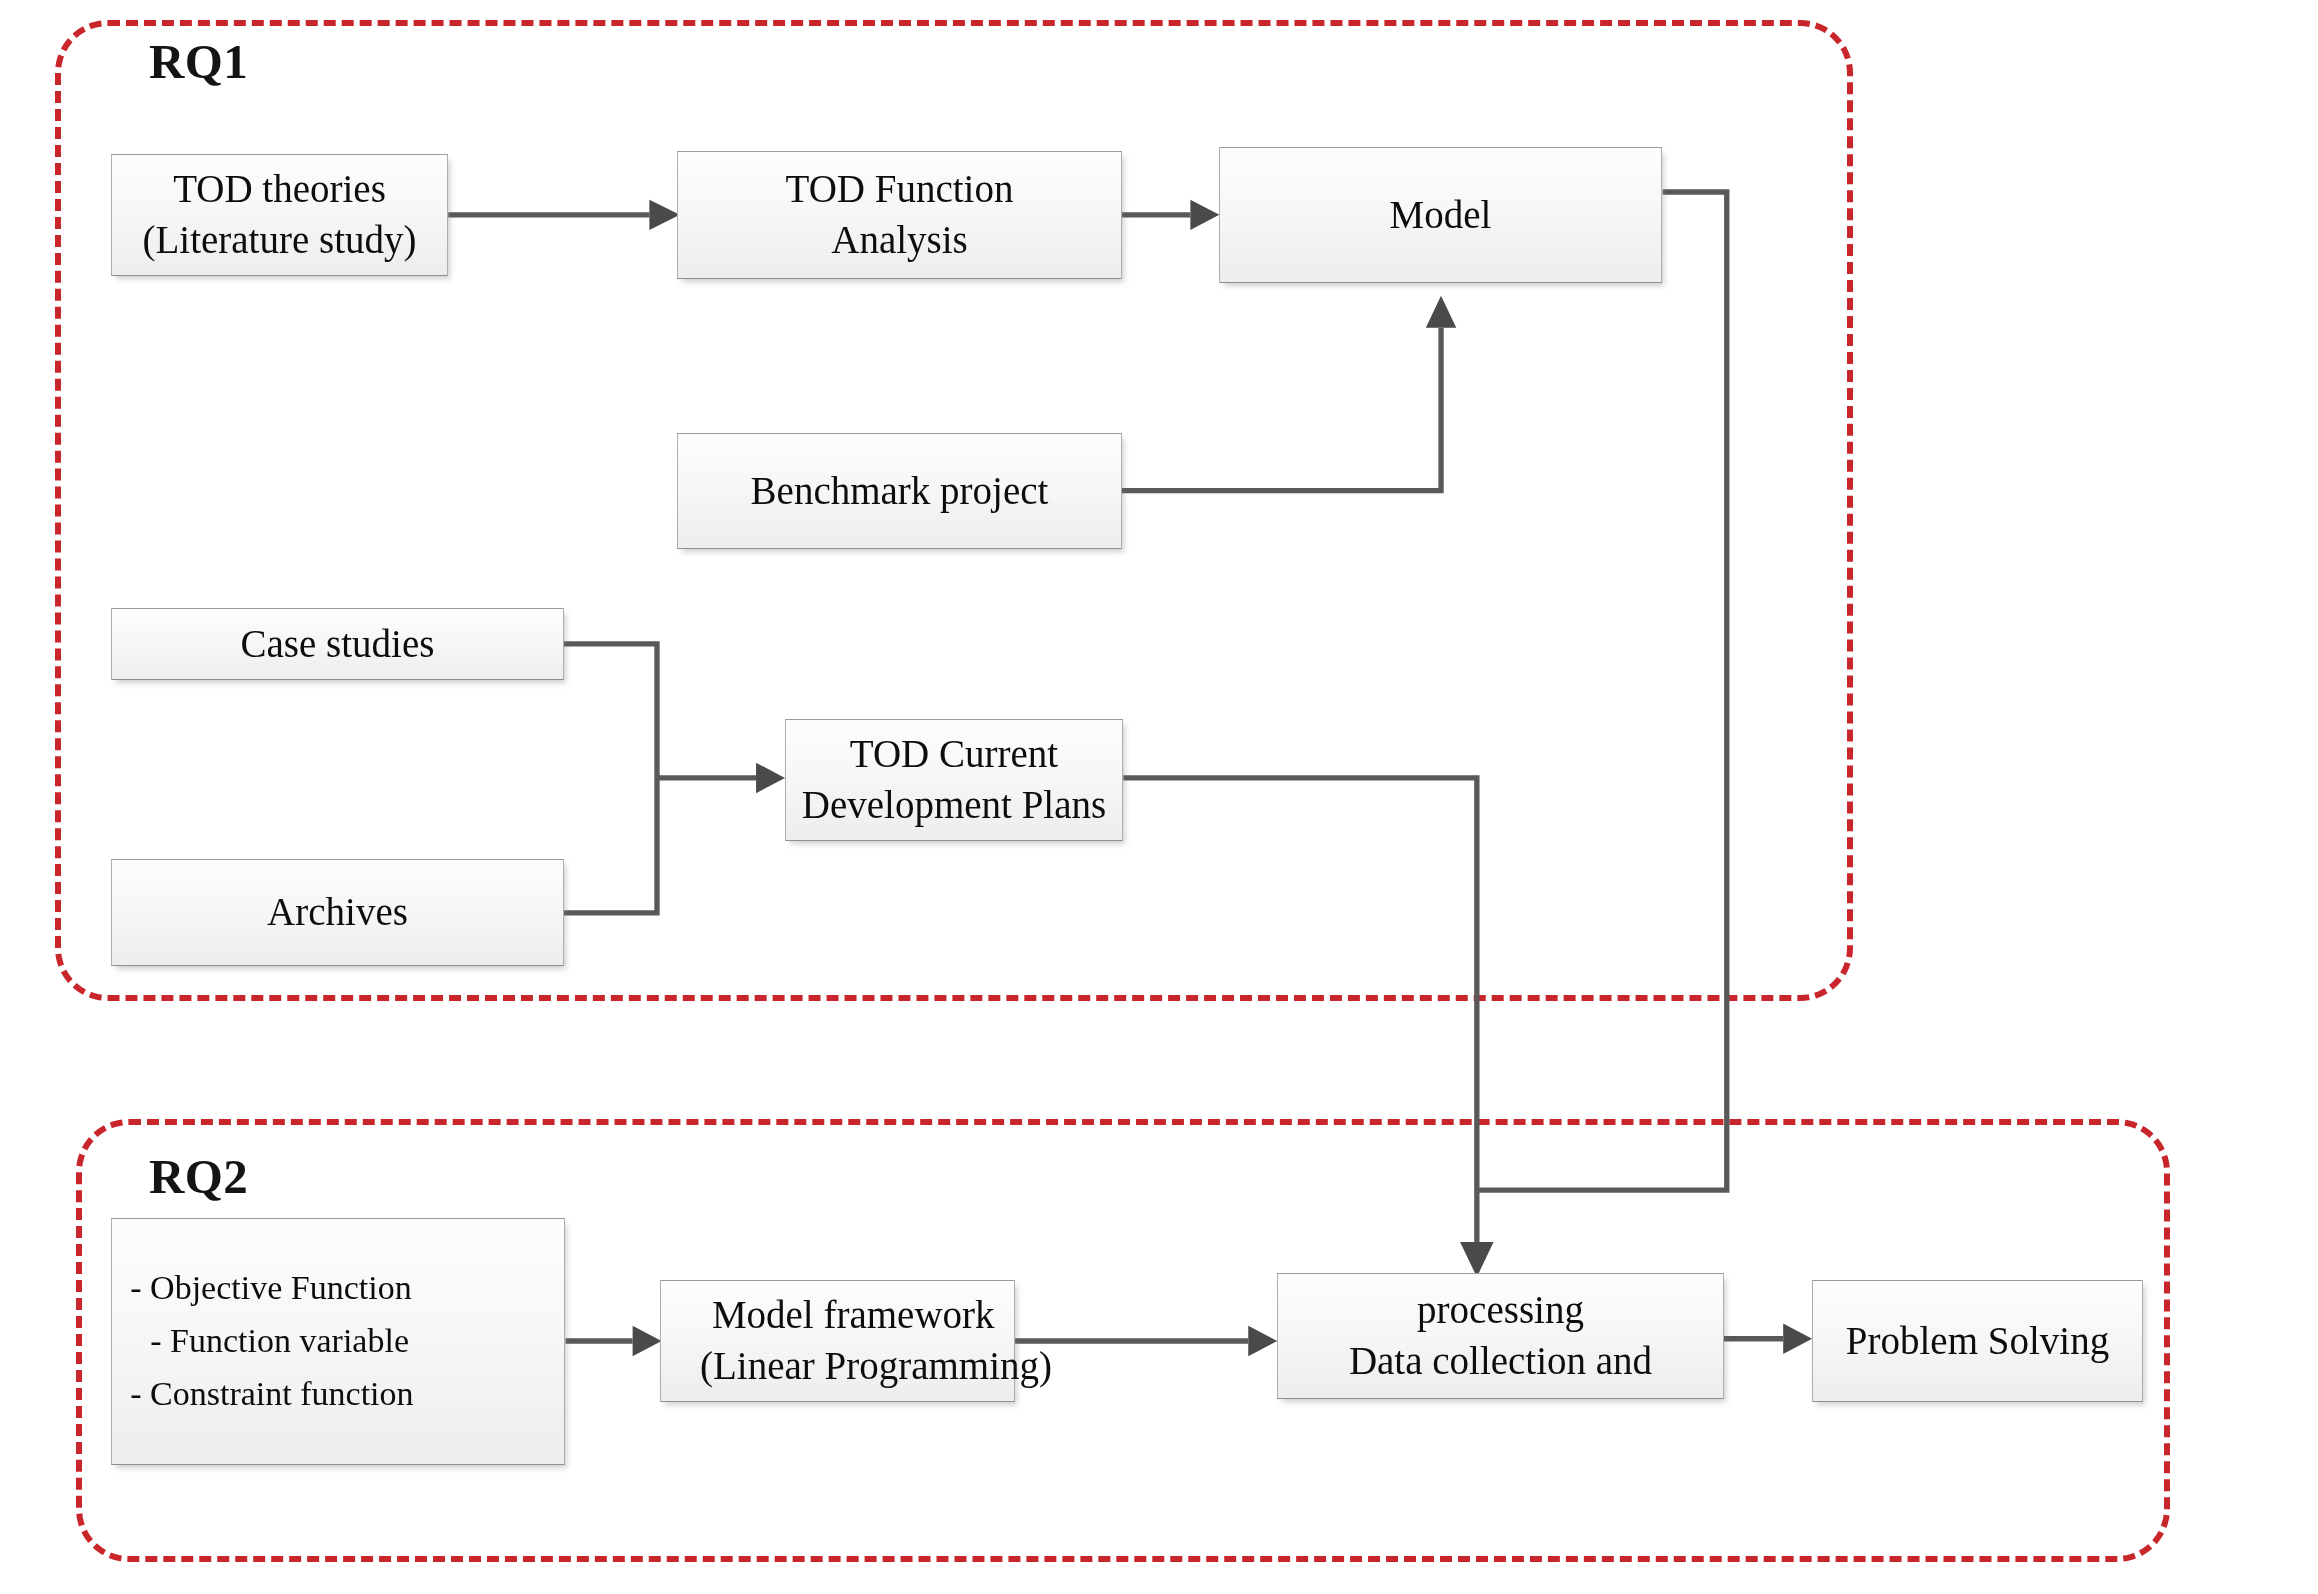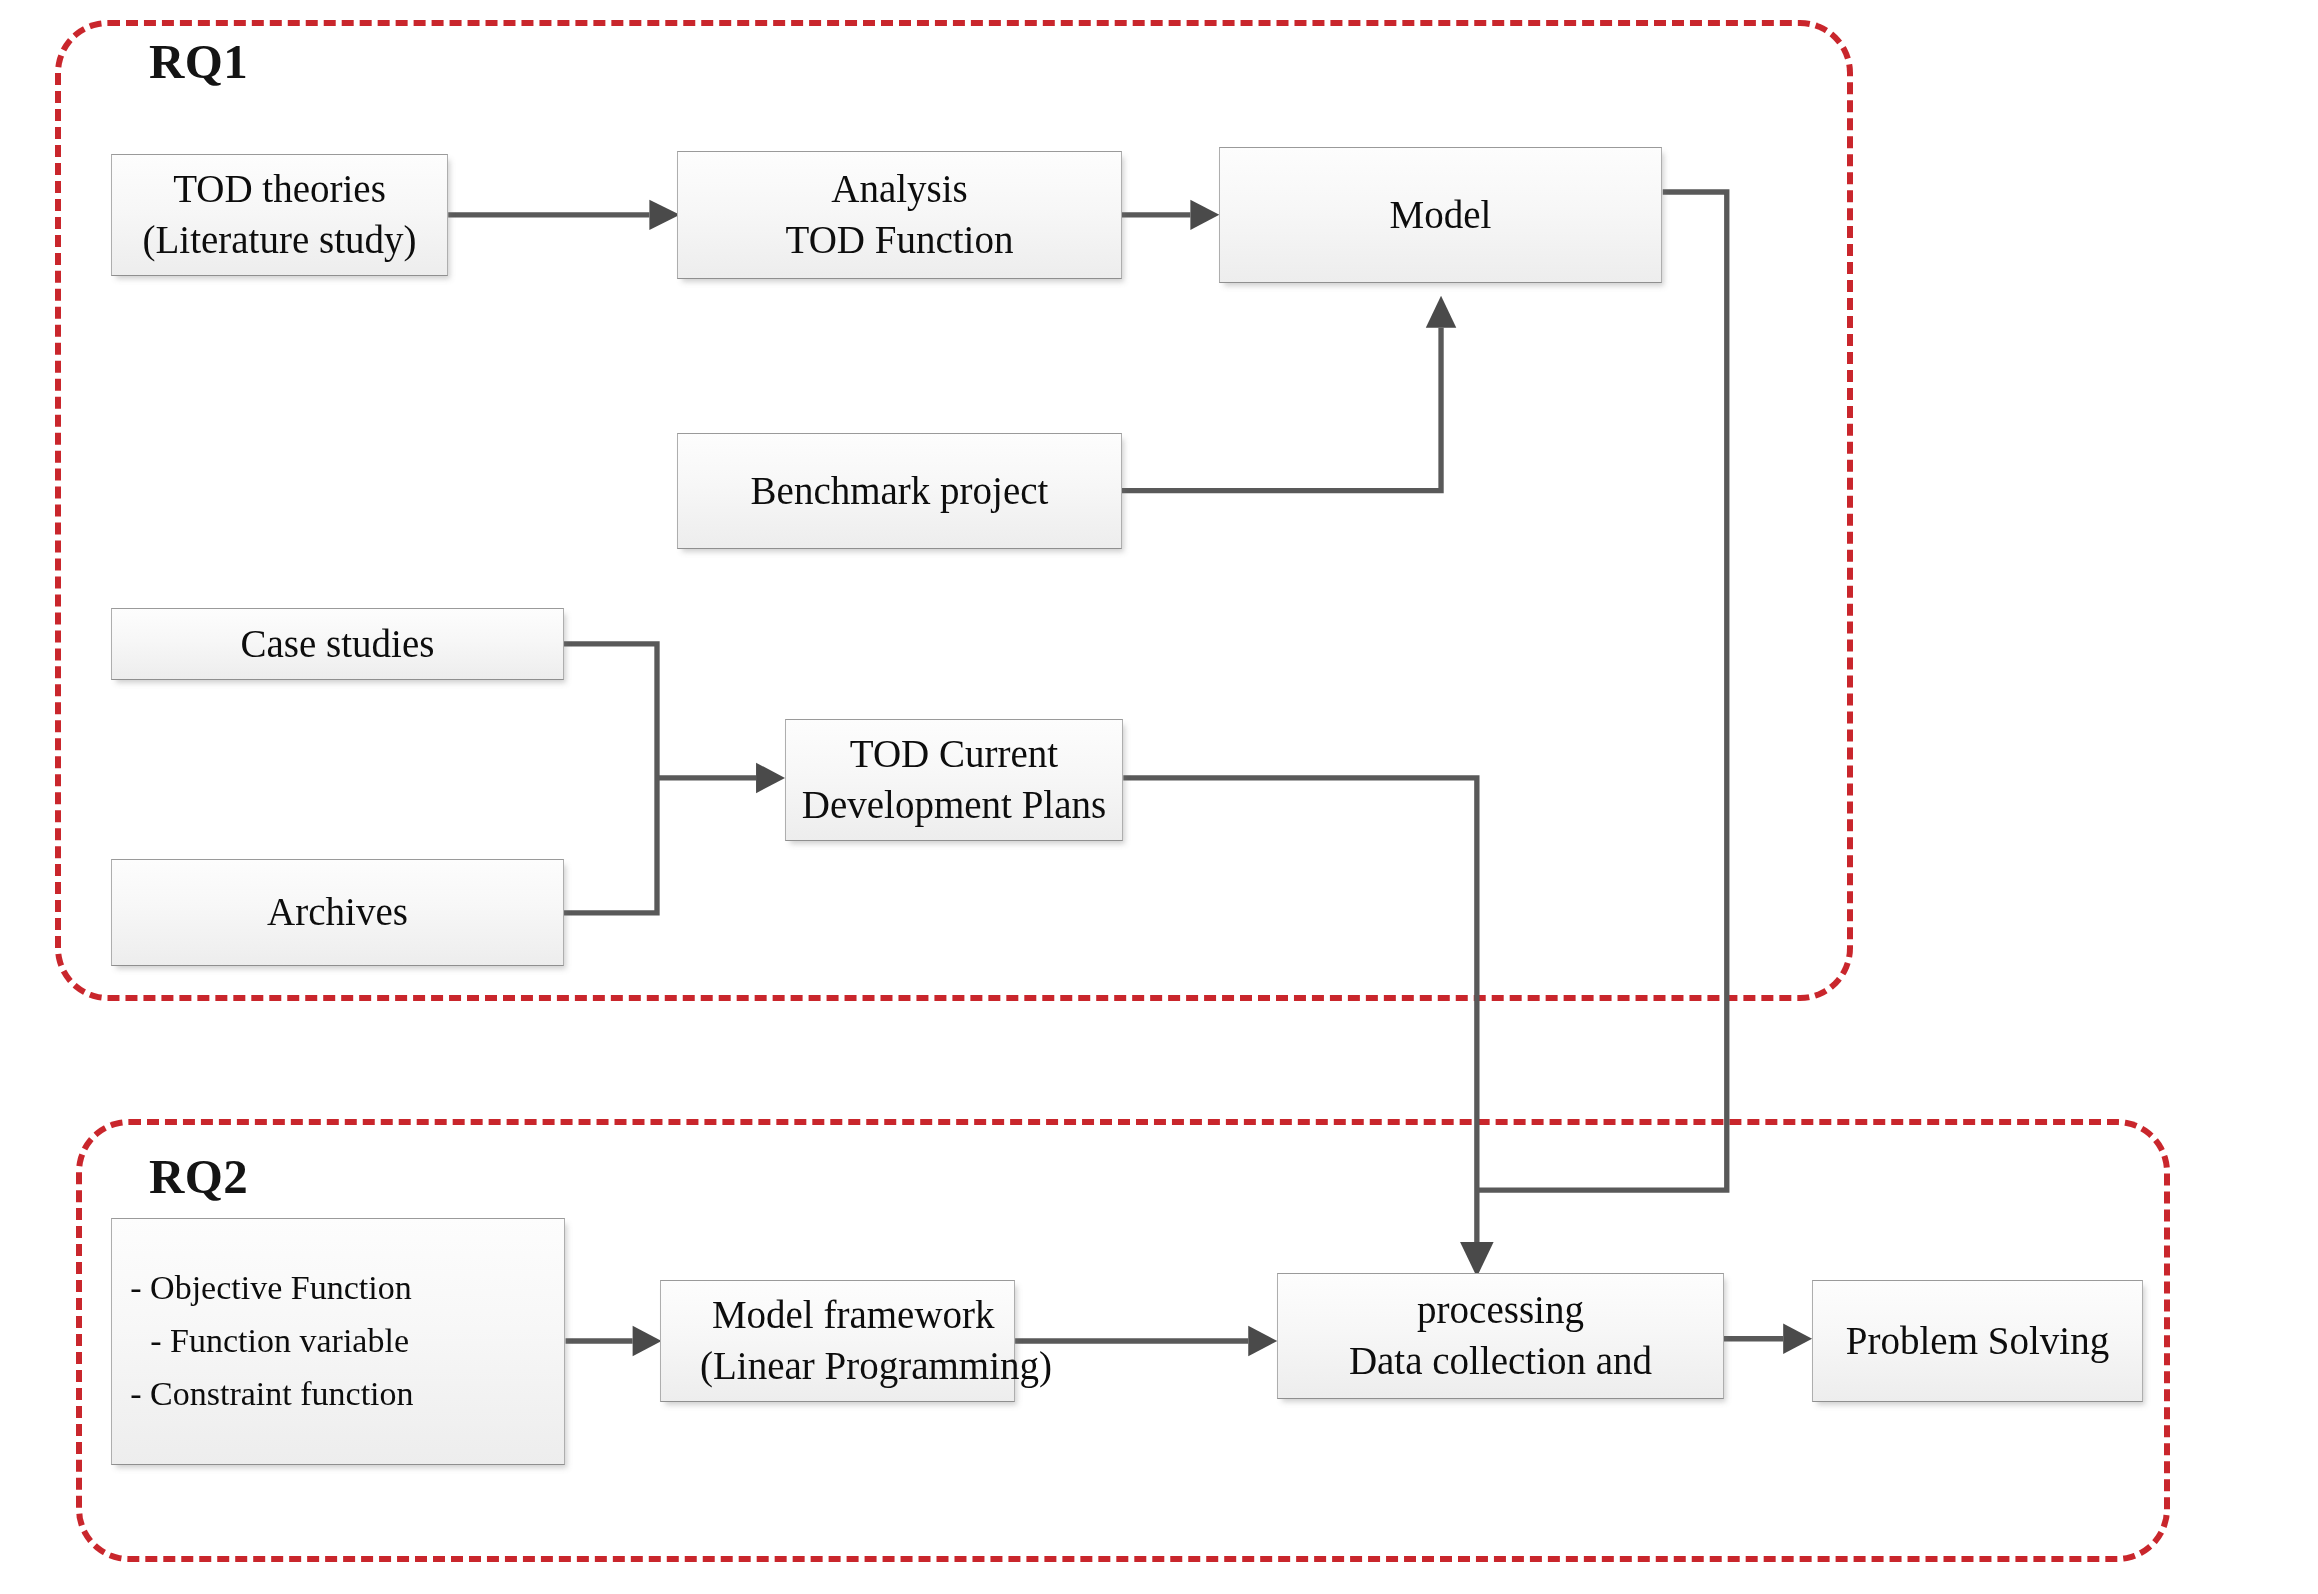--- a/index.html
+++ b/index.html
@@ -171,22 +171,22 @@
 
   <div id="n-tod-theories" class="node">
     <span class="lines">
       <span class="ln">TOD theories</span>
       <span class="ln">(Literature study)</span>
     </span>
   </div>
 
   <div id="n-tod-function" class="node">
     <span class="lines">
+      <span class="ln">TOD Function</span>
       <span class="ln">Analysis</span>
-      <span class="ln">TOD Function</span>
     </span>
   </div>
 
   <div id="n-tod-benchmark" class="node">
     <span class="lines">
       <span class="ln">Model</span>
     </span>
   </div>
 
   <div id="n-benchmark-project" class="node">

